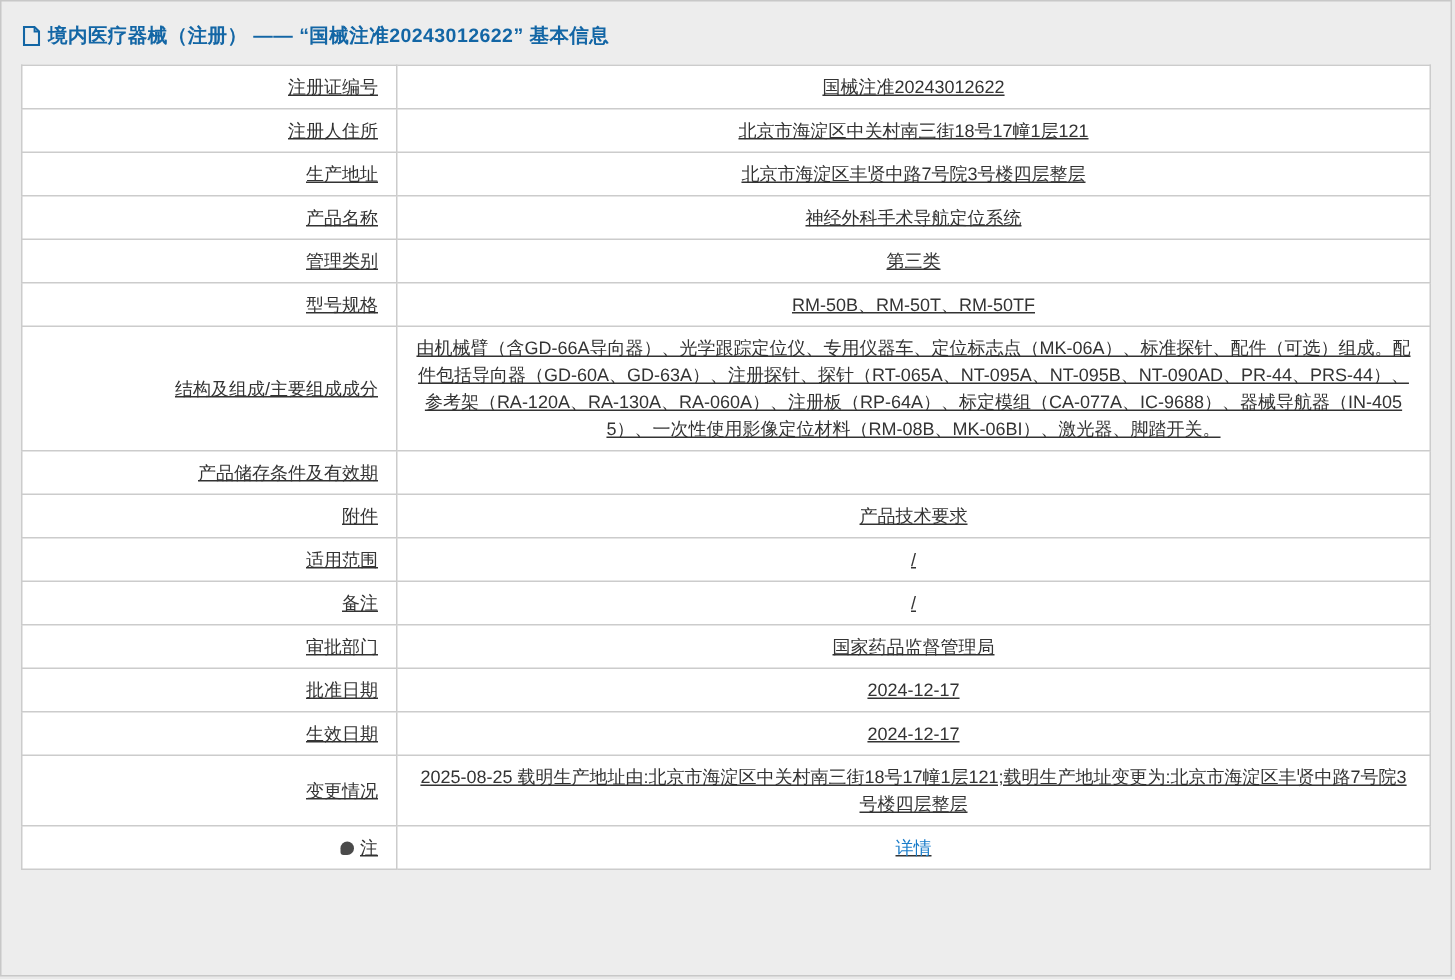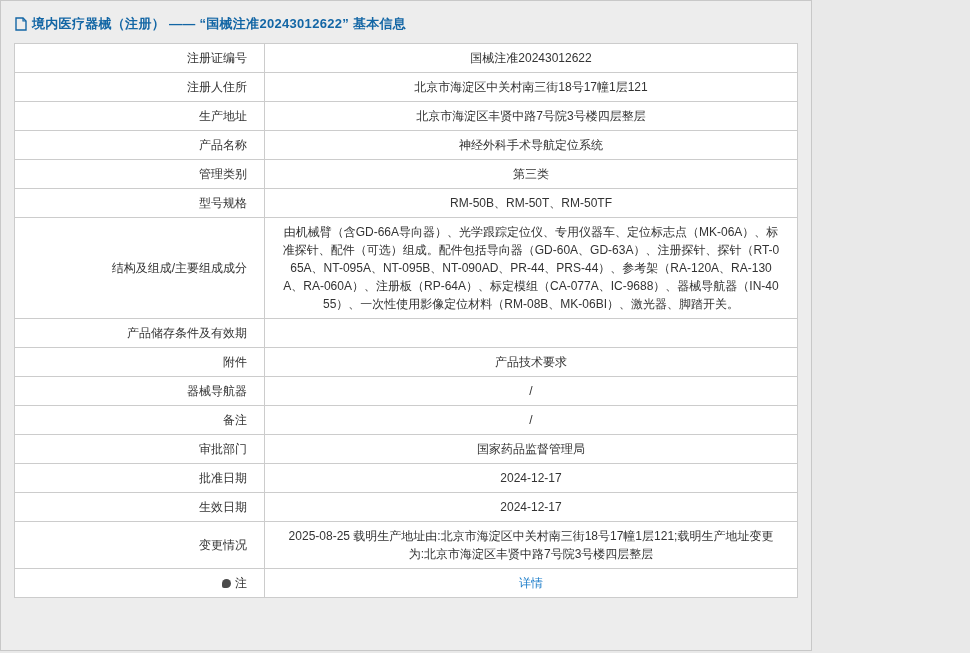--- a/index.html
+++ b/index.html
@@ -3,21 +3,21 @@
 <meta charset="utf-8">
 <style>
   * { margin: 0; padding: 0; box-sizing: border-box; }
   html, body { width: 970px; height: 653px; }
   body {
     font-family: "Liberation Sans", "DejaVu Sans", sans-serif;
     background: #e9e9e9;
     color: #333;
   }
   .page {
-    width: 812px;
+    width: 968px;
     height: 651px;
     border: 1px solid #c8c8c8;
     background: #ededed;
     padding: 12px 13px 10px 13px;
     overflow: hidden;
   }
   .titlebar {
     display: flex;
     align-items: center;
     gap: 5px;
@@ -33,23 +33,24 @@
   table.info-table {
     width: 100%;
     border-collapse: collapse;
     background: #ffffff;
     table-layout: fixed;
   }
   table.info-table td {
     border: 1px solid #cccccc;
     font-size: 12px;
     line-height: 18px;
-    padding: 5px 17px;
+    padding: 5px 12px;
     vertical-align: middle;
     word-break: break-all;
+    text-decoration: underline;
   }
   td.label {
     width: 250px;
     text-align: right;
     color: #333;
     background: #ffffff;
   }
   td.value {
     text-align: center;
     color: #333;
@@ -118,21 +119,21 @@
       </tr>
       <tr>
         <td class="label">产品储存条件及有效期</td>
         <td class="value"></td>
       </tr>
       <tr>
         <td class="label">附件</td>
         <td class="value">产品技术要求</td>
       </tr>
       <tr>
-        <td class="label">器械导航器</td>
+        <td class="label">适用范围</td>
         <td class="value">/</td>
       </tr>
       <tr>
         <td class="label">备注</td>
         <td class="value">/</td>
       </tr>
       <tr>
         <td class="label">审批部门</td>
         <td class="value">国家药品监督管理局</td>
       </tr>

